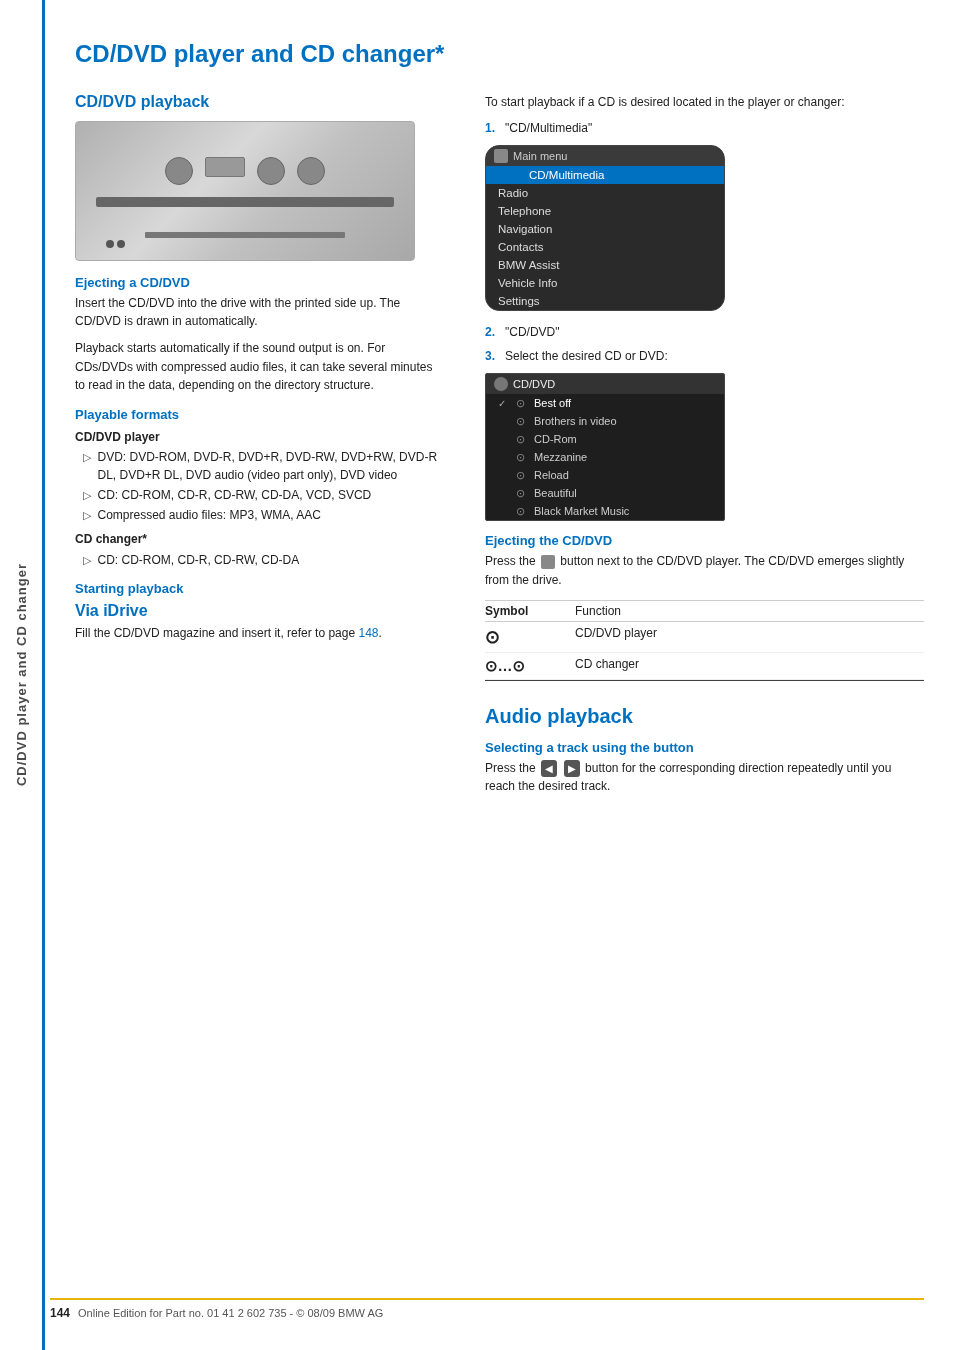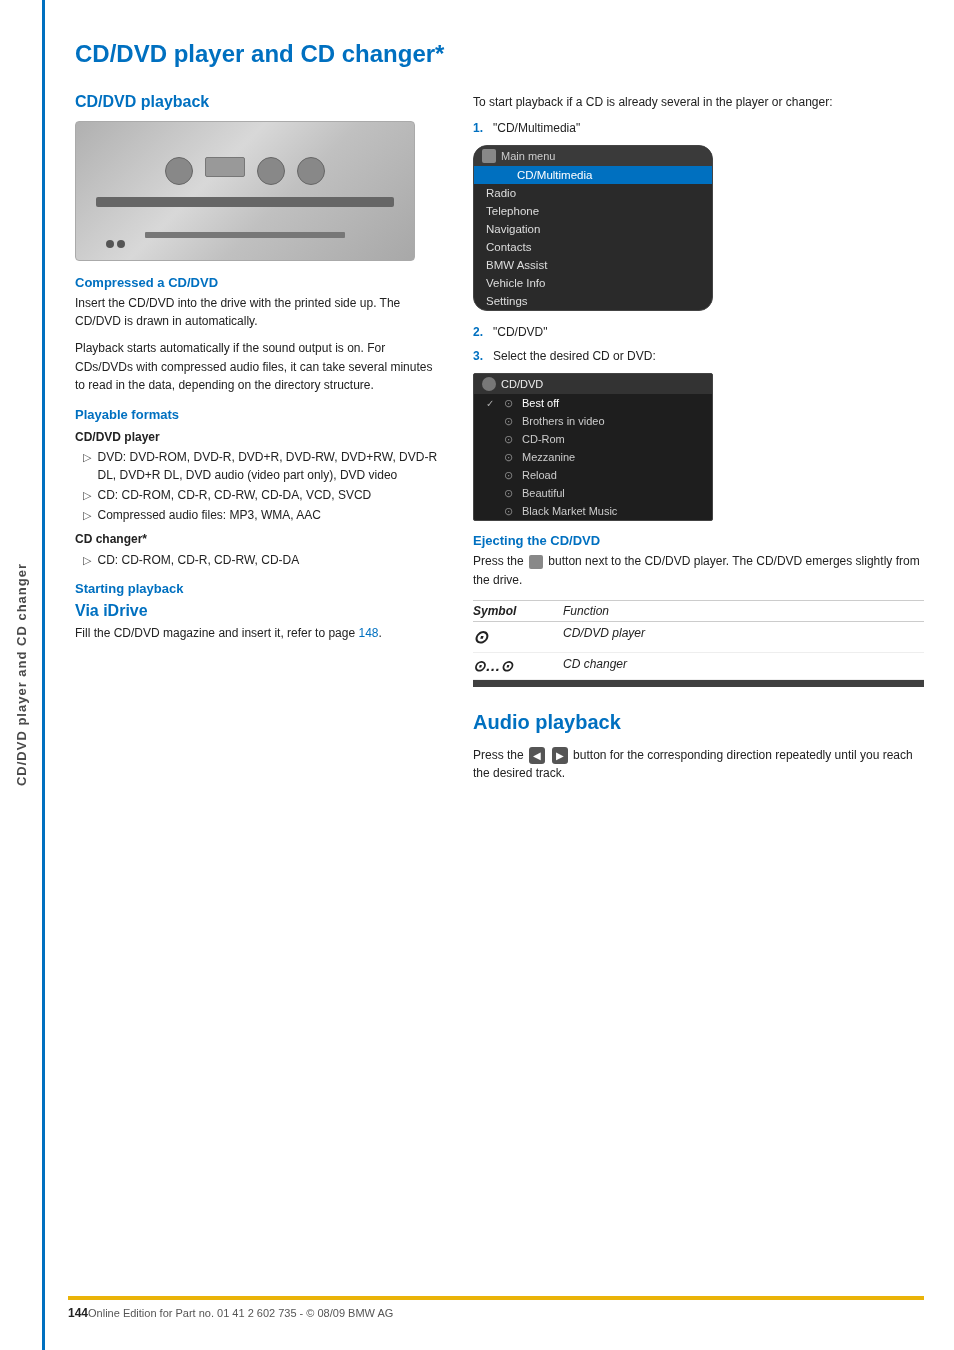--- a/index.html
+++ b/index.html
@@ -57,21 +57,21 @@
       font-size: 24px;
       font-weight: bold;
       color: #0070c0;
       margin-bottom: 24px;
       line-height: 1.2;
     }
 
     
     .two-col {
       display: flex;
-      gap: 28px;
+      gap: 40px;
     }
     .col-left {
       width: 370px;
       flex-shrink: 0;
     }
     .col-right {
       flex: 1;
     }
 
     
@@ -274,24 +274,23 @@
     }
     .cddvd-item .disc-icon {
       color: #888;
       font-size: 11px;
       width: 12px;
     }
 
     
     .symbol-table {
       border-top: 1px solid #ccc;
-      border-bottom: 7px solid #404040;
+      border-bottom: 1px solid #404040;
       margin: 10px 0;
       width: 100%;
-      font-style: italic;
     }
     .symbol-table-header {
       display: flex;
       gap: 0;
       border-bottom: 1px solid #ccc;
       padding: 3px 0;
     }
     .symbol-table-row {
       display: flex;
       gap: 0;
@@ -333,27 +332,27 @@
       margin: 0 2px;
     }
     .inline-btn span {
       font-size: 10px;
     }
 
     
     .page-footer {
       position: absolute;
       bottom: 30px;
-      left: 68px;
+      left: 50px;
       right: 30px;
-      border-top: 4px solid #eab308;
+      border-top: 2px solid #eab308;
       padding-top: 6px;
       display: flex;
       align-items: center;
-      gap: 0;
+      gap: 8px;
     }
     .page-num {
       font-size: 12px;
       font-weight: bold;
       color: #222;
     }
     .footer-text {
       font-size: 11px;
       color: #555;
     }
@@ -394,21 +393,21 @@
           <div class="cd-bottom-row">
             <div class="cd-strip"></div>
           </div>
           <div style="position:absolute; bottom:12px; left:30px; display:flex; gap:3px;">
             <div style="width:8px;height:8px;background:#555;border-radius:50%;"></div>
             <div style="width:8px;height:8px;background:#555;border-radius:50%;"></div>
           </div>
         </div>
       </div>
 
-      <div class="sub-title">Compressed a CD/DVD</div>
+      <div class="sub-title">Ejecting a CD/DVD</div>
       <p class="body-text">Insert the CD/DVD into the drive with the printed side up. The CD/DVD is drawn in automatically.</p>
       <p class="body-text">Playback starts automatically if the sound output is on. For CDs/DVDs with compressed audio files, it can take several minutes to read in the data, depending on the directory structure.</p>
 
       <div class="sub-title">Playable formats</div>
       <div class="bullet-label body-text">CD/DVD player</div>
 
       <div class="bullet-list">
         <div class="bullet-item">
           <span class="bullet-arrow">▷</span>
           <span>DVD: DVD-ROM, DVD-R, DVD+R, DVD-RW, DVD+RW, DVD-R DL, DVD+R DL, DVD audio (video part only), DVD video</span>
@@ -434,21 +433,21 @@
       <div class="sub-title">Starting playback</div>
       <div class="sub-title" style="font-size:16px; color:#0070c0; margin-top:6px;">Via iDrive</div>
       <p class="body-text">
         <span>Fill the CD/DVD magazine and insert it, refer to page </span><a href="#">148</a>.
       </p>
 
     </div>
 
     <div class="col-right">
 
-      <p class="body-text">To start playback if a CD is already several in the player or changer:</p>
+      <p class="body-text">To start playback if a CD is desired located in the player or changer:</p>
 
       <div class="step">
         <span class="step-num">1.</span>
         <span>"CD/Multimedia"</span>
       </div>
 
       <div class="menu-screenshot">
         <div class="menu-header">
           <div class="menu-header-icon"></div>
           <span>Main menu</span>
@@ -538,20 +537,21 @@
         <div class="symbol-table-row">
           <div class="sym-col">
             <span style="font-size:15px;">⊙…⊙</span>
           </div>
           <div class="func-col">CD changer</div>
         </div>
       </div>
 
       <div class="audio-section">
         <h2 class="audio-title">Audio playback</h2>
+        <div class="sub-title">Selecting a track using the button</div>
         <p class="body-text">
           Press the
           <span class="inline-btn">
               <span>◀</span>
             </span>
           <span class="inline-btn">
               <span>▶</span>
             </span>
           button for the corresponding direction repeatedly until you reach the desired track.
         </p>

